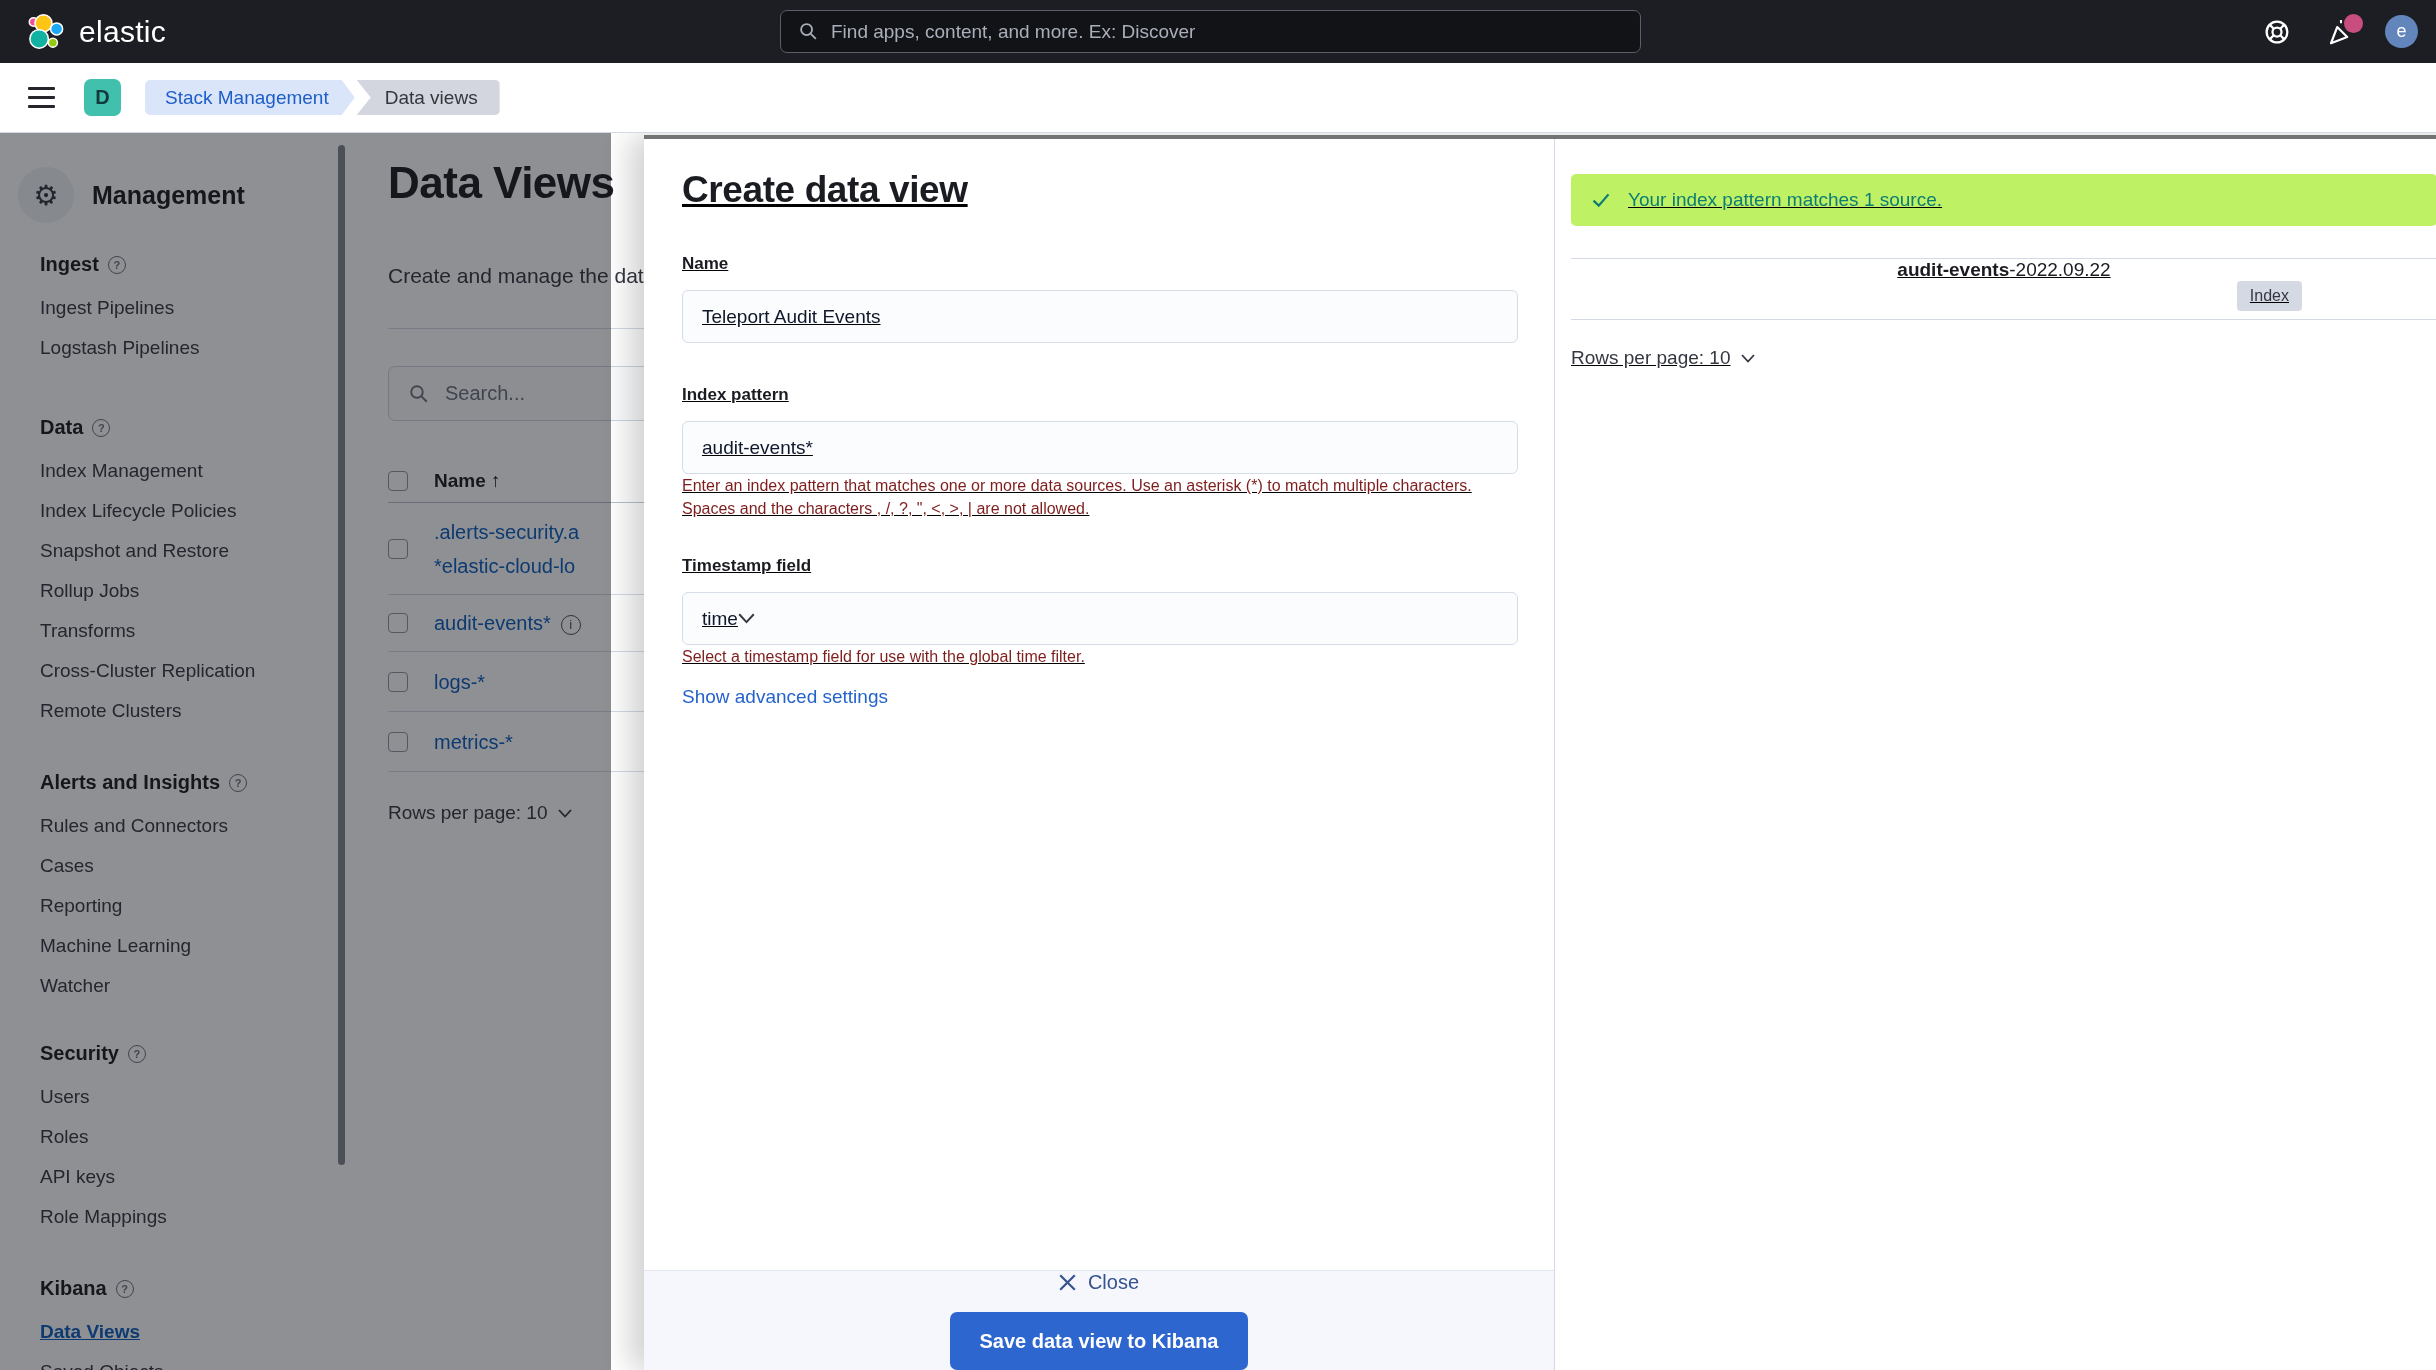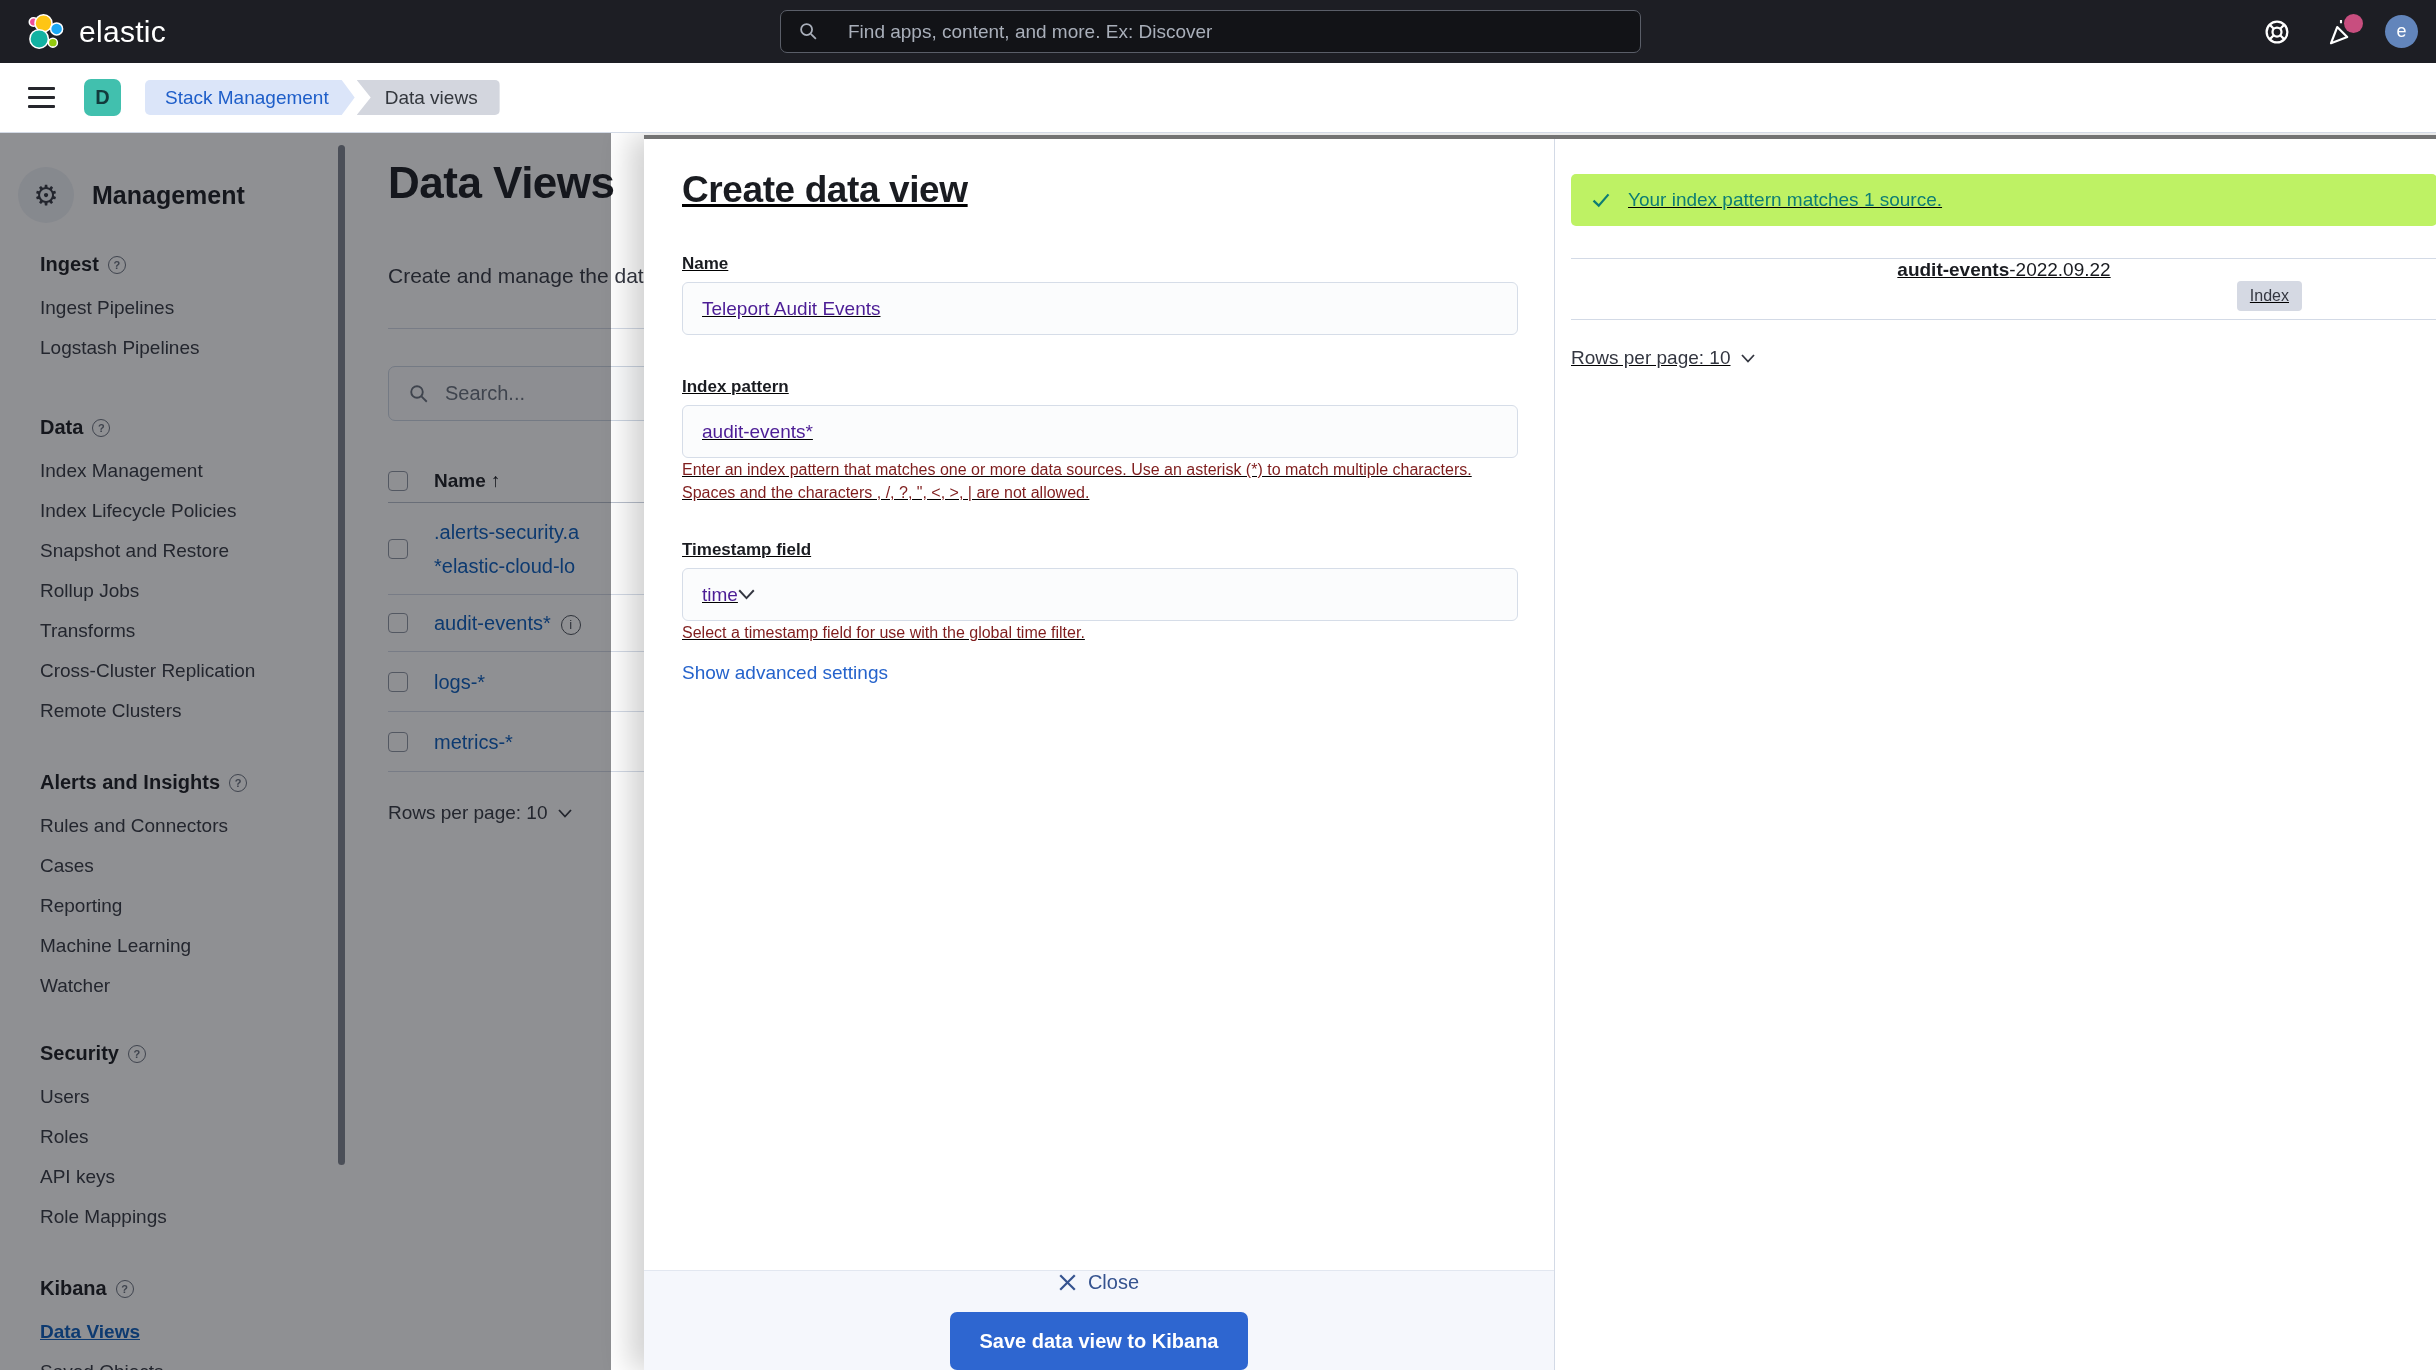--- a/index.html
+++ b/index.html
@@ -2,21 +2,21 @@
 <html><head>
 <meta charset="utf-8">
 <style>
   * { margin:0; padding:0; box-sizing:border-box; }
   html,body { width:2436px; height:1370px; overflow:hidden; font-family:"Liberation Sans",sans-serif; background:#fff; }
 
   
   .top-header { position:absolute; left:0; top:0; width:2436px; height:63px; background:#1d1e24; display:flex; align-items:center; z-index:30; }
   .logo-wrap { display:flex; align-items:center; gap:13px; padding-left:26px; }
   .logo-text { color:#fff; font-size:30px; font-weight:500; letter-spacing:.3px; }
-  .header-search { position:absolute; left:780px; top:10px; width:861px; height:43px; background:#121317; border:1px solid #5a5e68; border-radius:7px; display:flex; align-items:center; gap:30px; padding:0 18px; }
+  .header-search { position:absolute; left:780px; top:10px; width:861px; height:43px; background:#121317; border:1px solid #5a5e68; border-radius:7px; display:flex; align-items:center; gap:13px; padding:0 18px; }
   .header-search span { color:#a9afba; font-size:19px; }
   .header-icons { position:absolute; right:18px; top:0; height:63px; display:flex; align-items:center; gap:24px; }
   .hicon { width:40px; height:40px; display:flex; align-items:center; justify-content:center; position:relative; }
   .notif-dot { position:absolute; right:-2px; top:2px; width:19px; height:19px; border-radius:50%; background:#c84e7f; }
   .avatar { width:33px; height:33px; border-radius:50%; background:#6285bb; color:#fff; font-size:18px; display:flex; align-items:center; justify-content:center; }
 
   
   .crumb-bar { position:absolute; left:0; top:63px; width:2436px; height:70px; background:#fff; border-bottom:1px solid #d3dae6; display:flex; align-items:center; z-index:30; }
   .burger { margin-left:28px; width:40px; height:40px; display:flex; flex-direction:column; justify-content:center; gap:6px; cursor:pointer; }
   .burger i { display:block; width:27px; height:3px; background:#25262c; border-radius:1px; }
@@ -58,21 +58,21 @@
   
   .mask { position:absolute; left:0; top:133px; width:611px; height:1237px; background:rgba(18,20,26,.47); z-index:5; }
 
   
   .flyout { position:absolute; left:644px; top:135px; width:1826px; height:1235px; background:#fff; z-index:10; border-top:4px solid #737373; box-shadow:-14px 0 28px rgba(0,0,0,.18); display:flex;text-decoration:underline; }
   .fly-left { position:relative; width:911px; height:100%; border-right:1px solid #d3dae6; padding:30px 38px 0 38px; }
   .fly-title { font-size:37px; font-weight:700; color:#1a1c21; letter-spacing:-.4px; }
   .f-label { margin-top:43px; font-size:17px; font-weight:700; color:#1a1c21; }
   .f-label2 { margin-top:42px; }
   .f-label3 { margin-top:36px; }
-  .f-input { margin-top:8px; width:836px; height:53px; background:#fbfcfd; border:1px solid #d6dde8; border-radius:6px; display:flex; align-items:center; padding:0 19px; font-size:19px; color:#4c1d95; }
+  .f-input { margin-top:16px; width:836px; height:53px; background:#fbfcfd; border:1px solid #d6dde8; border-radius:6px; display:flex; align-items:center; padding:0 19px; font-size:19px; color:#0f172a; }
   .f-select { justify-content:flex-start; cursor:pointer; }
   .f-help { margin-top:0; width:820px; font-size:16px; line-height:23px; color:#7f1d1d; }
   .adv-link { margin-top:18px; font-size:19px; font-weight:500; color:#2563cc; cursor:pointer; display:inline-block; }
   .fly-footer { position:absolute; left:0; bottom:0; width:910px; height:100px; background:#f5f7fc; border-top:1px solid #e2e7f0; display:flex; align-items:center; justify-content:space-between; padding:0 38px;flex-direction:column; }
   .close-btn { display:flex; align-items:center; gap:12px; color:#35538f; font-size:20px; font-weight:500; cursor:pointer; }
   .save-btn { height:58px; padding:0 30px; background:#2e66d0; border:none; border-radius:7px; color:#fff; font-size:20px; font-weight:700; font-family:inherit; cursor:pointer; }
 
   
   .fly-right { position:relative; flex:1; padding:35px 33px 0 16px; }
   .callout { height:52px; background:#bef264; border-radius:5px; display:flex; align-items:center; gap:17px; padding:0 20px; }

